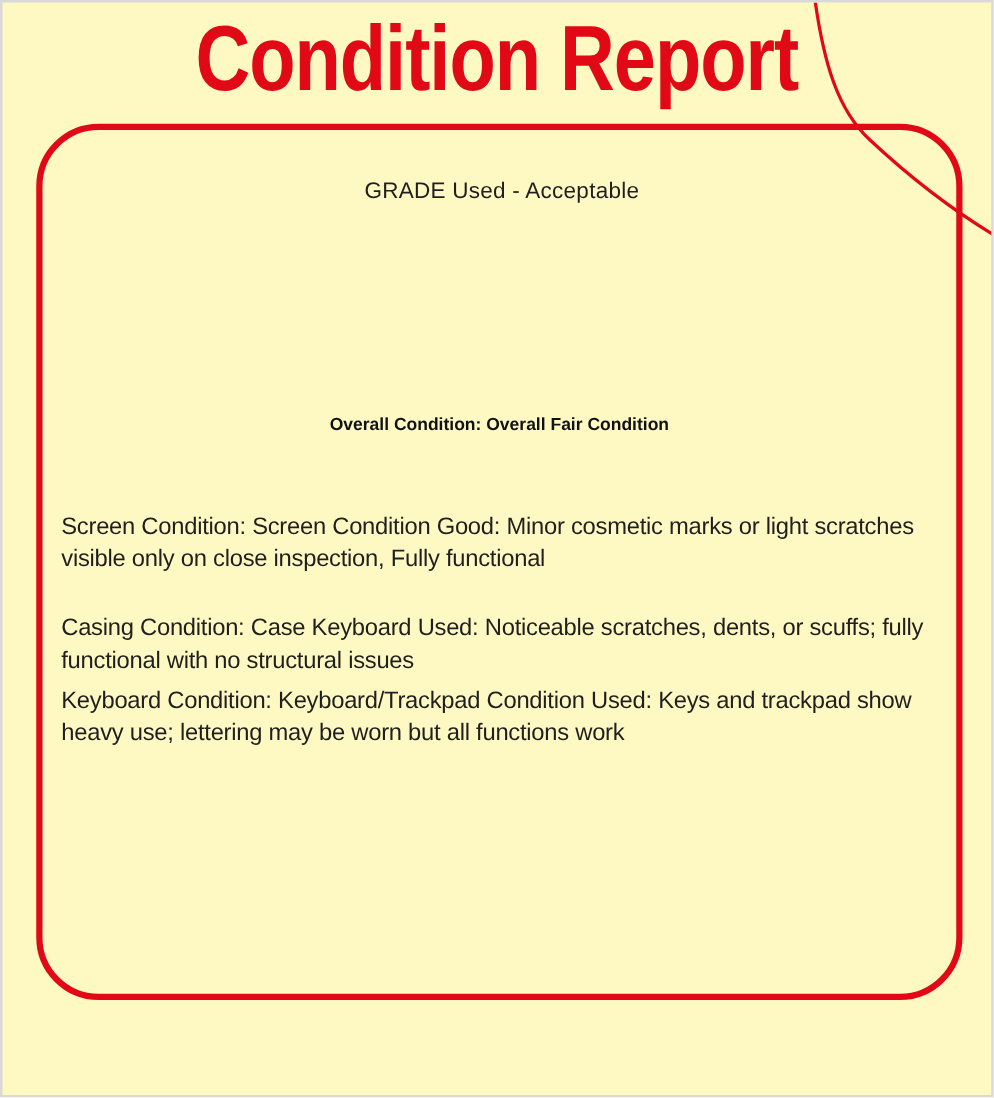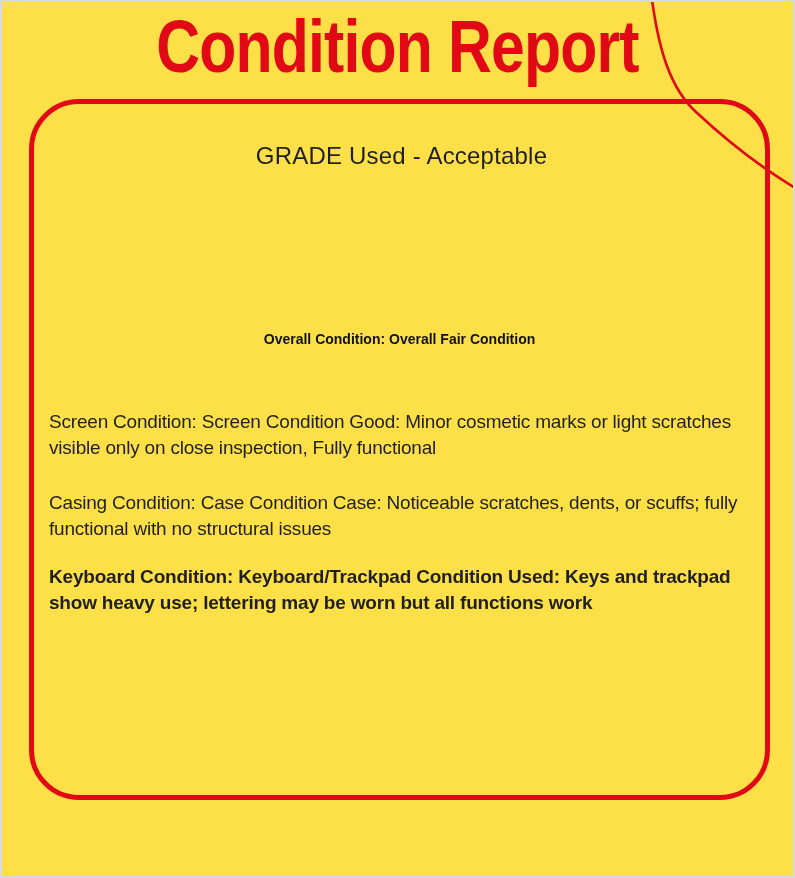--- a/index.html
+++ b/index.html
@@ -8,21 +8,21 @@
     --page-border: #d9d9d9;
   }
   * { margin: 0; padding: 0; box-sizing: border-box; }
   html, body { background: #ffffff; }
   body { font-family: "Liberation Sans", sans-serif; }
 
   .page {
     position: relative;
     width: 795px;
     height: 878px;
-    background: #fde047;
+    background: #fef9c3;
     border: 2px solid var(--page-border);
     overflow: hidden;
   }
 
   .title {
     position: absolute;
     top: 4px;
     left: 0;
     right: 0;
     text-align: center;
@@ -60,21 +60,21 @@
     border-radius: 50px;
     background: transparent;
   }
 
   .grade {
     position: absolute;
     top: 38px;
     left: 4px;
     right: 0;
     text-align: center;
-    font-size: 24px;
+    font-size: 18px;
     font-weight: 400;
     color: var(--text-color);
     letter-spacing: 0.2px;
   }
 
   .overall {
     position: absolute;
     top: 227px;
     left: 0;
     right: 0;
@@ -90,21 +90,21 @@
     width: 700px;
     text-align: left;
     font-size: 19px;
     line-height: 26px;
     font-weight: 400;
     color: var(--text-color);
     letter-spacing: -0.2px;
   }
   .cond-1 { top: 305px; }
   .cond-2 { top: 386px; }
-  .cond-3 { top: 460px; font-weight: bold; }
+  .cond-3 { top: 444px; }
   .cond-4 { top: 530px; }
 </style>
 </head>
 <body>
 
 <div class="page">
 
   <h1 class="title">Condition Report</h1>
 
   <svg class="curve" viewBox="0 0 795 878" aria-hidden="true">
@@ -112,19 +112,19 @@
   </svg>
 
   <div class="box">
 
     <div class="grade">GRADE Used - Acceptable</div>
 
     <div class="overall">Overall Condition: Overall Fair Condition</div>
 
     <div class="cond cond-1">Screen Condition: Screen Condition Good: Minor cosmetic marks or light scratches visible only on close inspection, Fully functional</div>
 
-    <div class="cond cond-2">Casing Condition: Case Condition Case: Noticeable scratches, dents, or scuffs; fully functional with no structural issues</div>
+    <div class="cond cond-2">Casing Condition: Case Keyboard Used: Noticeable scratches, dents, or scuffs; fully functional with no structural issues</div>
 
     <div class="cond cond-3">Keyboard Condition: Keyboard/Trackpad Condition Used: Keys and trackpad show heavy use; lettering may be worn but all functions work</div>
 
 
   </div>
 </div>
 
 </body></html>

